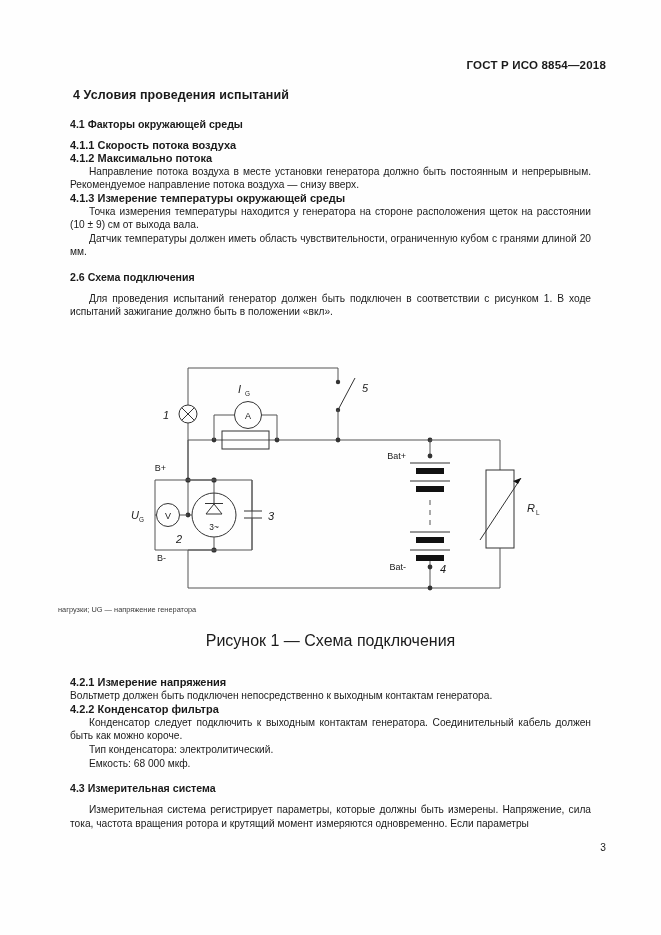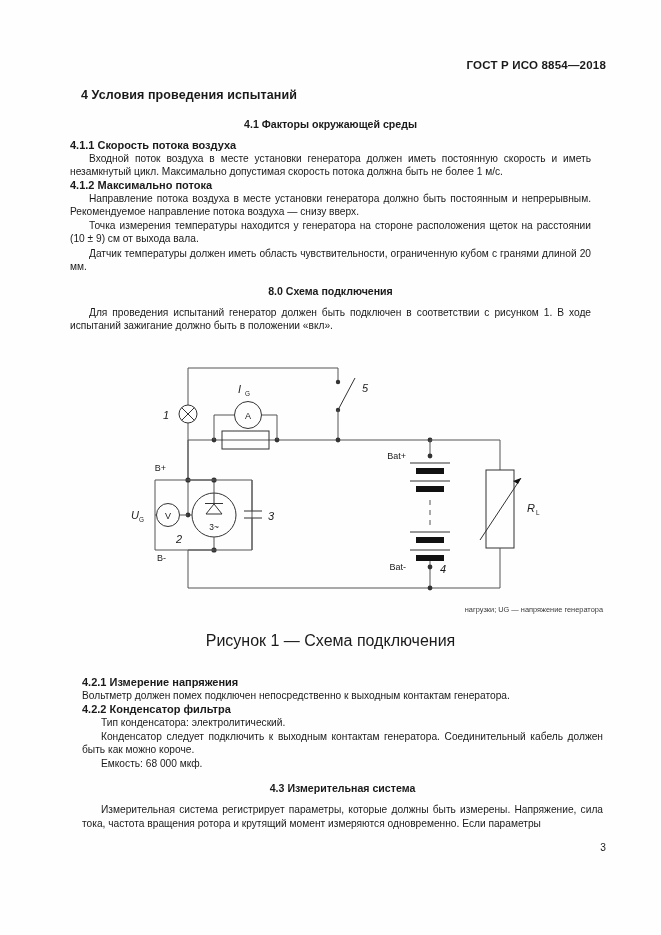--- a/index.html
+++ b/index.html
@@ -32,28 +32,27 @@
   .content {
     position: absolute;
     left: 70px;
     top: 88px;
     width: 521px;
   }
 
   h1.sec {
     font-size: 12.5px;
     font-weight: bold;
-    margin: 0 0 16px 11px;
+    margin: 0 0 16px 3px;
     letter-spacing: 0.1px;
   }
   h2.sec {
     font-size: 10.6px;
     font-weight: bold;
     margin: 0 0 9px 0;
-    text-align: center;
   }
   h3.sec {
     font-size: 11px;
     font-weight: bold;
     margin: 0 0 1px 0;
   }
   p.body {
     font-size: 10.2px;
     line-height: 13.1px;
     margin: 0 0 1px 0;
@@ -79,36 +78,35 @@
   }
   .fig-legend {
     width: 545px;
     margin: 0 auto;
     font-size: 7.4px;
     line-height: 10.4px;
     color: #3a3a3a;
     text-align: justify;
   }
   .fig-legend .lastline {
-    text-align: right;
+    text-align: left;
     display: block;
   }
   .fig-caption {
     margin-top: 17px;
     text-align: center;
     font-size: 16px;
   }
 
   
   .content-lower {
     position: absolute;
     left: 70px;
     top: 676px;
     width: 521px;
-    margin-left: 12px;
   }
 
   
   .folio {
     position: absolute;
     right: 55px;
     bottom: 82px;
     font-size: 10.2px;
   }
 
@@ -132,30 +130,30 @@
 
   <div class="doc-header">ГОСТ Р ИСО 8854—2018</div>
 
   <div class="content">
 
     <h1 class="sec">4  Условия проведения испытаний</h1>
 
     <h2 class="sec">4.1  Факторы окружающей среды</h2>
 
     <h3 class="sec">4.1.1  Скорость потока воздуха</h3>
-    <p class="body">Входной поток воздуха в месте установки генератора должен иметь постоянную скорость и иметь незамкнутый цикл. Максимально допустимая скорость потока должна быть не более 1 м/с.</p>
 
     <h3 class="sec">4.1.2  Максимально потока</h3>
     <p class="body">Направление потока воздуха в месте установки генератора должно быть постоянным и непрерывным. Рекомендуемое направление потока воздуха — снизу вверх.</p>
 
+    <h3 class="sec">4.1.3  Измерение температуры окружающей среды</h3>
     <p class="body">Точка измерения температуры находится у генератора на стороне расположения щеток на расстоянии (10 ± 9) см от выхода вала.</p>
     <p class="body">Датчик температуры должен иметь область чувствительности, ограниченную кубом с гранями длиной 20 мм.</p>
 
     <div class="gap-md"></div>
-    <h2 class="sec">8.0  Схема подключения</h2>
+    <h2 class="sec">2.6  Схема подключения</h2>
     <p class="body">Для проведения испытаний генератор должен быть подключен в соответствии с рисунком 1. В ходе испытаний зажигание должно быть в положении «вкл».</p>
   </div>
 
   <div class="figure-wrap">
     <div class="fig-svg-holder">
       <svg width="661" height="245" viewBox="0 0 661 245" xmlns="http://www.w3.org/2000/svg">
 
         <path class="wire" d="M188,8 L338,8 L338,22"></path>
 
         <path class="wire" d="M188,8 L188,45"></path>
@@ -272,25 +270,25 @@
 
     <div class="fig-legend">
       <span class="lastline">нагрузки; UG — напряжение генератора</span>
     </div>
 
     <div class="fig-caption">Рисунок 1 — Схема подключения</div>
   </div>
 
   <div class="content-lower">
     <h3 class="sec">4.2.1  Измерение напряжения</h3>
-    <p class="body noindent">Вольтметр должен помех подключен непосредственно к выходным контактам генератора.</p>
+    <p class="body noindent">Вольтметр должен быть подключен непосредственно к выходным контактам генератора.</p>
 
     <h3 class="sec">4.2.2  Конденсатор фильтра</h3>
+    <p class="body">Конденсатор следует подключить к выходным контактам генератора. Соединительный кабель должен быть как можно короче.</p>
     <p class="body">Тип конденсатора: электролитический.</p>
-    <p class="body">Конденсатор следует подключить к выходным контактам генератора. Соединительный кабель должен быть как можно короче.</p>
     <p class="body">Емкость: 68 000 мкф.</p>
 
     <div class="gap-md"></div>
     <h2 class="sec">4.3  Измерительная система</h2>
     <p class="body">Измерительная система регистрирует параметры, которые должны быть измерены. Напряжение, сила тока, частота вращения ротора и крутящий момент измеряются одновременно. Если параметры</p>
   </div>
 
   <div class="folio">3</div>
 
 </div>

